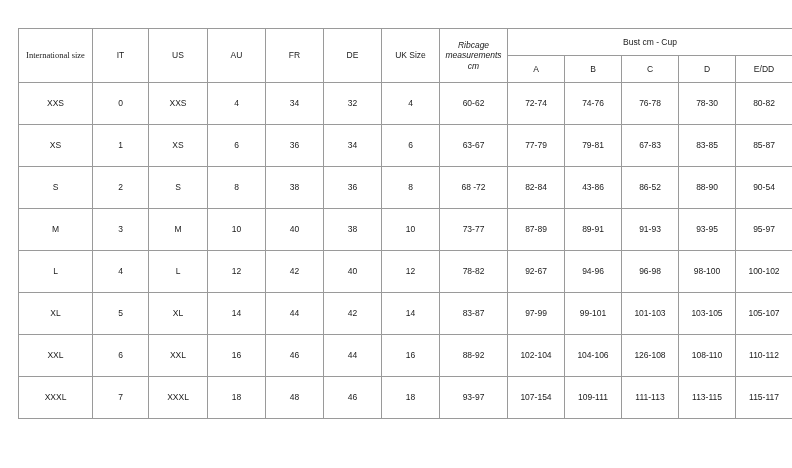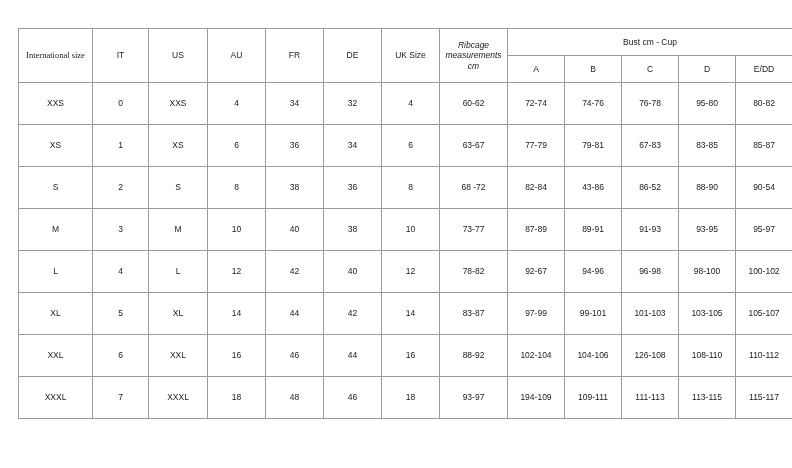--- a/index.html
+++ b/index.html
@@ -103,21 +103,21 @@
         <td>0</td>
         <td>XXS</td>
         <td>4</td>
         <td>34</td>
         <td>32</td>
         <td>4</td>
         <td>60-62</td>
         <td>72-74</td>
         <td>74-76</td>
         <td>76-78</td>
-        <td>95-80</td>
+        <td>78-30</td>
         <td>80-82</td>
       </tr>
       <tr>
         <td>XS</td>
         <td>1</td>
         <td>XS</td>
         <td>6</td>
         <td>36</td>
         <td>34</td>
         <td>6</td>
@@ -205,21 +205,21 @@
       </tr>
       <tr>
         <td>XXXL</td>
         <td>7</td>
         <td>XXXL</td>
         <td>18</td>
         <td>48</td>
         <td>46</td>
         <td>18</td>
         <td>93-97</td>
-        <td>194-109</td>
+        <td>107-154</td>
         <td>109-111</td>
         <td>111-113</td>
         <td>113-115</td>
         <td>115-117</td>
       </tr>
     </tbody>
   </table>
 </div>
 
 </body></html>

